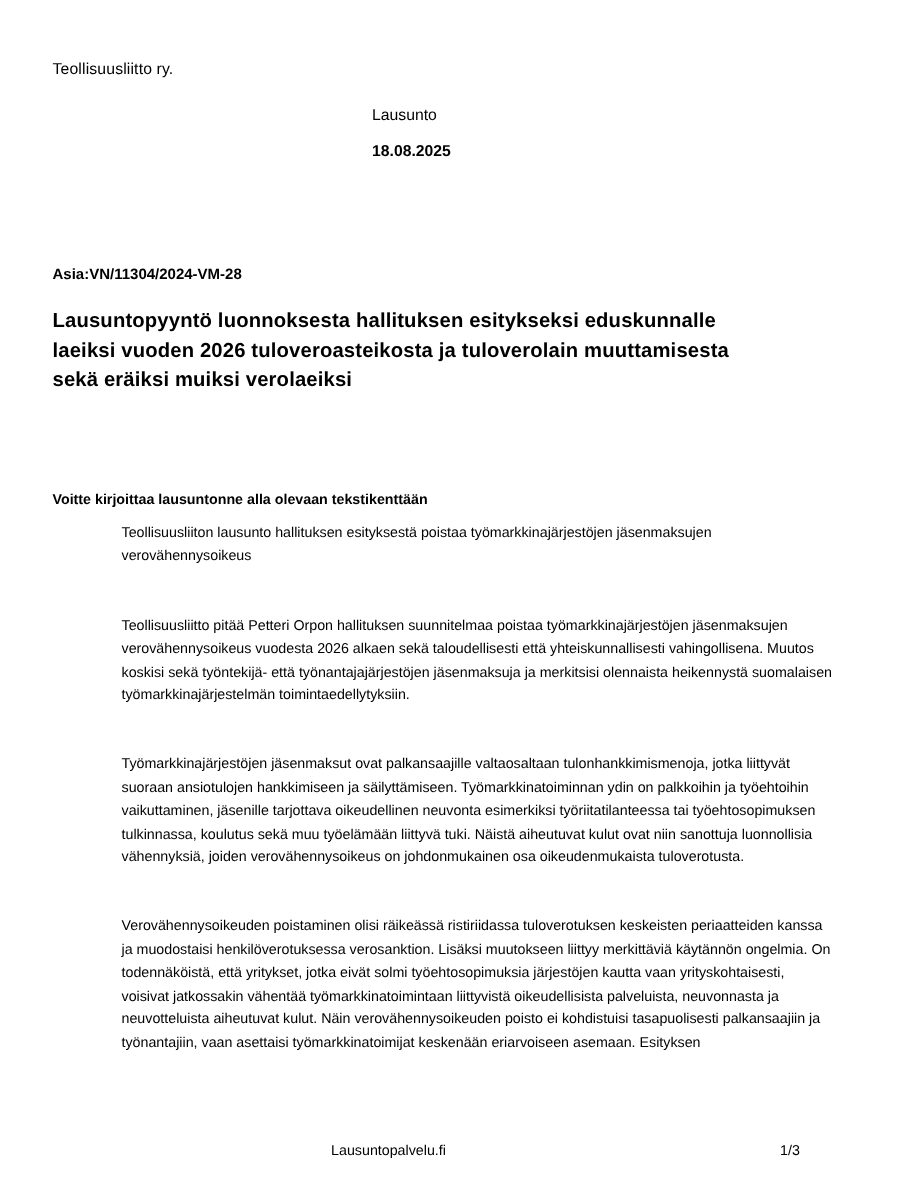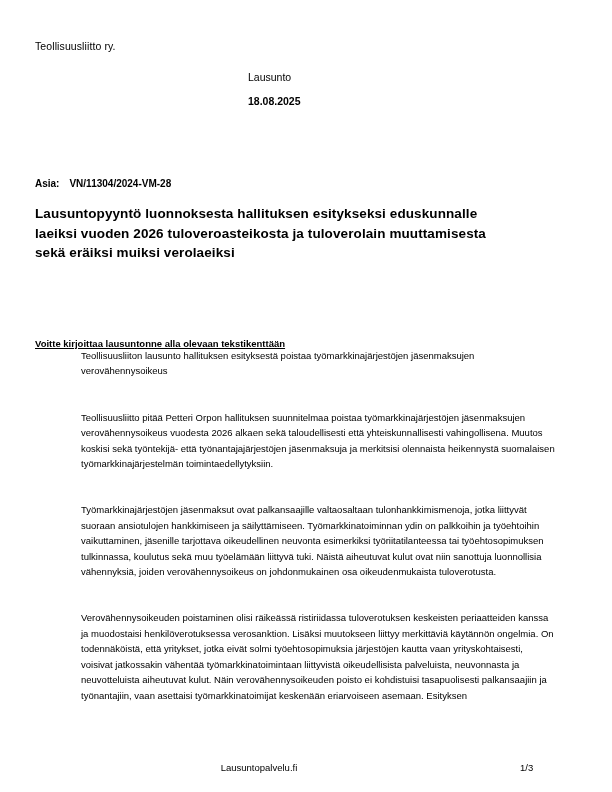--- a/index.html
+++ b/index.html
@@ -46,21 +46,21 @@
     font-weight: bold;
   }
   .case-line {
     position: absolute;
     left: 35px;
     top: 178px;
     font-size: 10px;
     font-weight: bold;
   }
   .case-line .case-number {
-    margin-left: 10px;
+    margin-left: 0;
   }
   .doc-title {
     position: absolute;
     left: 35px;
     top: 204px;
     width: 470px;
     font-size: 13.5px;
     font-weight: bold;
     line-height: 19.5px;
     letter-spacing: 0.1px;
@@ -68,24 +68,23 @@
   .section-heading {
     position: absolute;
     left: 35px;
     top: 291px;
     font-size: 13.5px;
     font-weight: normal;
   }
   .instruction {
     position: absolute;
     left: 35px;
-    top: 338px;
+    top: 328px;
     font-size: 9.5px;
     font-weight: bold;
-    text-decoration: underline;
   }
   .statement {
     position: absolute;
     left: 81px;
     top: 348px;
     width: 490px;
     font-size: 9.5px;
     line-height: 15.4px;
   }
   .statement p {

